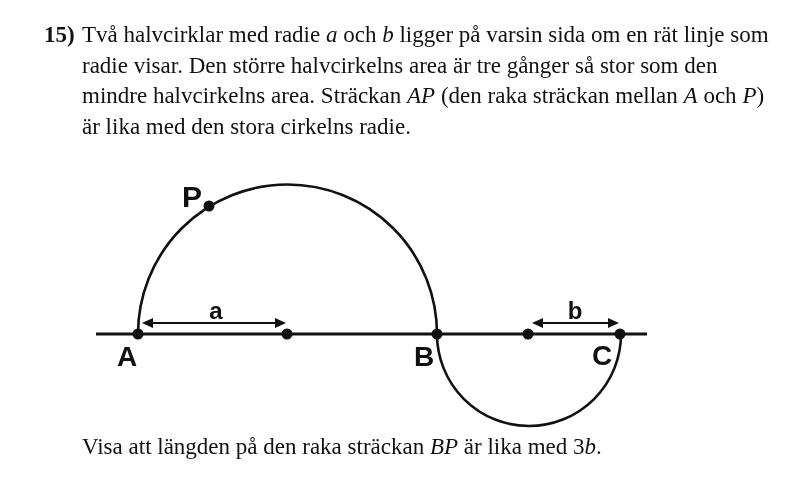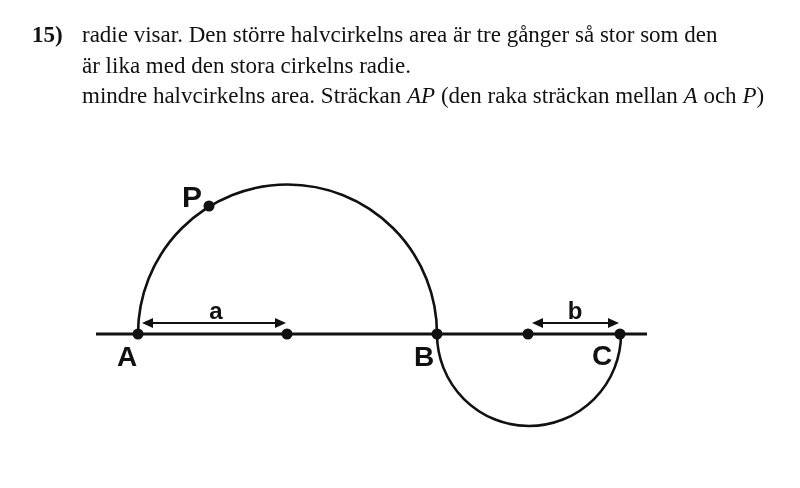--- a/index.html
+++ b/index.html
@@ -1,21 +1,21 @@
 <!DOCTYPE html>
 <html><head>
 <meta charset="utf-8">
 <style>
   html,body{margin:0;padding:0;background:#ffffff;}
   .page{
     position:relative;width:800px;height:488px;background:#ffffff;
     font-family:"Liberation Serif",serif;color:#111111;overflow:hidden;
   }
   .problem-number{
-    position:absolute;left:32px;top:20px;
+    position:absolute;left:44px;top:20px;
     font-size:23px;line-height:30.6px;font-weight:bold;white-space:pre;
   }
   .problem-text{
     position:absolute;left:82px;top:20px;
     font-size:23px;line-height:30.6px;
   }
   .tline{white-space:pre;}
   .it{font-style:italic;}
   .question{
     position:absolute;left:82px;top:432px;
@@ -32,23 +32,24 @@
   .fig .lbl-small{font-size:24px;}
 </style>
 </head>
 <body>
 
 <div class="page">
 
   <span class="problem-number">15)</span>
 
   <div class="problem-text" id="problem-lines">
+      <div class="tline"><span>Två halvcirklar med radie </span><span class="it">a</span><span> och </span><span class="it">b</span><span> ligger på varsin sida om en rät linje som</span></div>
       <div class="tline"><span>radie visar. Den större halvcirkelns area är tre gånger så stor som den</span></div>
+      <div class="tline"><span>mindre halvcirkelns area. Sträckan </span><span class="it">AP</span><span> (den raka sträckan mellan </span><span class="it">A</span><span> och </span><span class="it">P</span><span>)</span></div>
       <div class="tline"><span>är lika med den stora cirkelns radie.</span></div>
-      <div class="tline"><span>mindre halvcirkelns area. Sträckan </span><span class="it">AP</span><span> (den raka sträckan mellan </span><span class="it">A</span><span> och </span><span class="it">P</span><span>)</span></div>
     </div>
 
   <svg class="fig" width="800" height="488" viewBox="0 0 800 488">
 
     <line class="ink" x1="96" y1="334" x2="647" y2="334" stroke-width="3"></line>
 
     <path class="ink" d="M 138 334 A 149.5 149.5 0 0 1 437 334" fill="none" stroke-width="2.6"></path>
 
     <path class="ink" d="M 437 334 A 92 92 0 0 0 621 334" fill="none" stroke-width="2.6"></path>
 
@@ -72,14 +73,15 @@
     <circle cx="209" cy="206" r="5.5" fill="#111111"></circle>
 
     <text class="lbl lbl-p" x="192" y="207">P</text>
     <text class="lbl lbl-big" x="127" y="366">A</text>
     <text class="lbl lbl-big" x="424" y="366">B</text>
     <text class="lbl lbl-big" x="602" y="365">C</text>
     <text class="lbl lbl-small" x="216" y="319">a</text>
     <text class="lbl lbl-small" x="575" y="319">b</text>
   </svg>
 
+  <div class="question" id="question-line"><span>Visa att längden på den raka sträckan </span><span class="it">BP</span><span> är lika med 3</span><span class="it">b</span><span>.</span></div>
 
 </div>
 
 </body></html>

